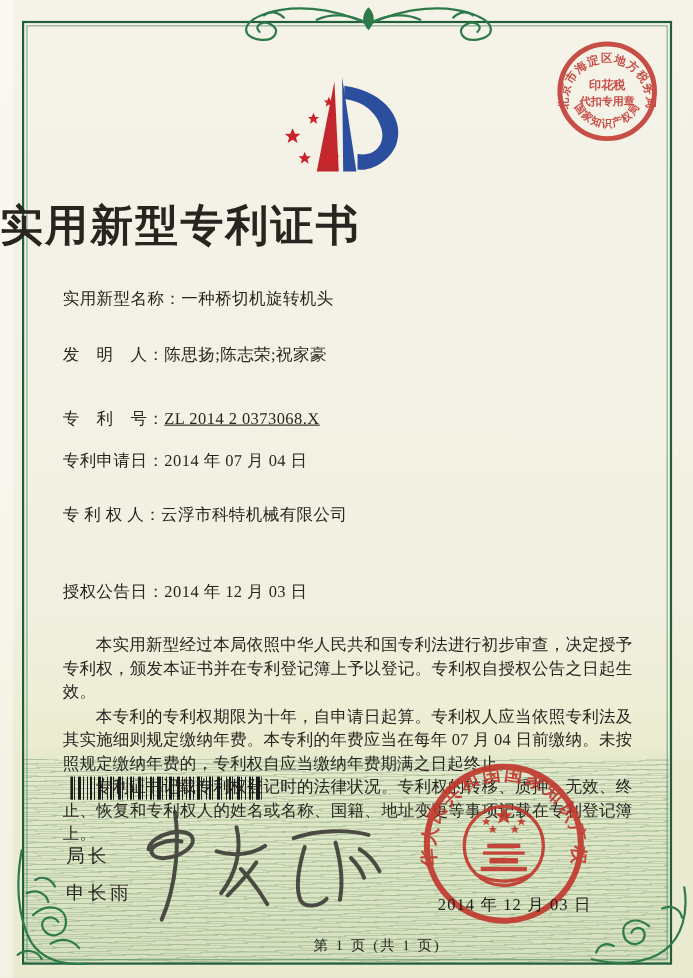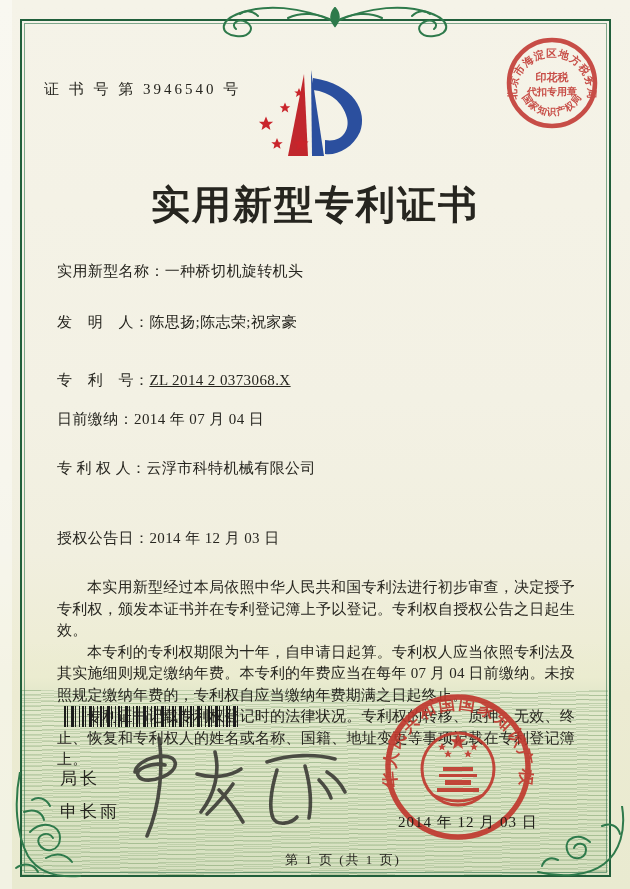--- a/index.html
+++ b/index.html
@@ -15,21 +15,21 @@
   .green-zone{position:absolute;left:22px;top:690px;width:586px;height:186px;
     background:
       repeating-linear-gradient(178.5deg, rgba(108,148,92,.30) 0 1px, rgba(0,0,0,0) 1px 4px),
       repeating-linear-gradient(181.5deg, rgba(108,148,92,.22) 0 1px, rgba(0,0,0,0) 1px 5px),
       linear-gradient(180deg,#e3e9cd 0%,#dbe4c4 60%,#d6e0c0 100%);}
   .border-rect{position:absolute;left:20px;top:19px;width:591px;height:858px;
     border:2px solid #215f3b;box-sizing:border-box;z-index:2;}
   .border-inner{position:absolute;inset:2px;border:1px solid rgba(62,126,89,.65);}
   .abs{position:absolute;z-index:3;}
   .cert-no{left:44px;top:80px;font-size:15px;letter-spacing:3px;}
-  .title{left:0;top:178px;width:100%;text-align:center;font-size:39px;font-weight:700;letter-spacing:2px;}
+  .title{left:0;top:178px;width:100%;font-size:39px;font-weight:700;letter-spacing:2px;}
   .row{left:57px;font-size:15px;letter-spacing:.4px;white-space:nowrap;}
   .row .lbl{display:inline-block;}
   .paras{left:57px;top:537px;width:518px;font-size:15px;line-height:21.5px;
     text-align:justify;letter-spacing:.2px;margin-top:40px;}
   .paras p{margin:0;text-indent:2em;}
   .barcode{left:64px;top:706px;width:174px;height:21px;z-index:3;
     background:repeating-linear-gradient(90deg,
       #1c1c1c 0 2px,transparent 2px 3px,
       #1c1c1c 3px 4px,transparent 4px 7px,
       #1c1c1c 7px 10px,transparent 10px 11px,
@@ -59,21 +59,20 @@
   <svg class="svg-abs" style="left:0;top:0;" width="630" height="46" viewBox="0 0 630 46">
     <g stroke="#2e7a4b" fill="none" stroke-width="2" stroke-linecap="round">
       <path d="M335,22 C300,6 265,4 240,13 C218,21 220,34 236,36 C250,38 256,27 246,22 C238,18 230,24 236,29"></path>
       <path d="M335,22 C370,6 405,4 430,13 C452,21 450,34 434,36 C420,38 414,27 424,22 C432,18 440,24 434,29"></path>
       <path d="M335,22 C318,12 300,12 288,18 M335,22 C352,12 370,12 382,18"></path>
       <path d="M335,8 C330,14 330,20 335,26 C340,20 340,14 335,8" fill="#2e7a4b"></path>
       <path d="M258,16 C252,10 244,10 240,14 M412,16 C418,10 426,10 430,14"></path>
     </g>
   </svg>
 
-  <div class="abs cert-no">证 书 号 第 3946540 号</div>
 
   <svg class="svg-abs seal" style="left:504px;top:35px;" width="96" height="96" viewBox="0 0 96 96">
     <defs>
       <path id="arcTR-top" d="M 13,66 A 36,36 0 1 1 83,66"></path>
       <path id="arcTR-bot" d="M 18,61 A 33,33 0 0 0 78,61"></path>
     </defs>
     <g opacity="0.92">
       <circle cx="48" cy="48" r="43" fill="none" stroke="#c4403a" stroke-width="4.5"></circle>
       <text font-size="10.5" fill="#c4403a" letter-spacing="1">
         <textPath href="#arcTR-top" startOffset="50%" text-anchor="middle">北京市海淀区地方税务局</textPath>
@@ -107,21 +106,21 @@
   <div class="abs row" style="top:262px;">
     <span class="lbl">实用新型名称：</span><span>一种桥切机旋转机头</span>
   </div>
   <div class="abs row" style="top:313px;">
     <span class="lbl">发　明　人：</span><span>陈思扬;陈志荣;祝家豪</span>
   </div>
   <div class="abs row" style="top:371px;text-decoration:underline;">
     <span class="lbl">专　利　号：</span><span>ZL 2014 2 0373068.X</span>
   </div>
   <div class="abs row" style="top:410px;">
-    <span class="lbl">日前缴纳：</span><span>2014 年 07 月 04 日</span>
+    <span class="lbl">专利申请日：</span><span>2014 年 07 月 04 日</span>
   </div>
   <div class="abs row" style="top:459px;">
     <span class="lbl">专 利 权 人：</span><span>云浮市科特机械有限公司</span>
   </div>
   <div class="abs row" style="top:509px;margin-top:20px;">
     <span class="lbl">授权公告日：</span><span>2014 年 12 月 03 日</span>
   </div>
 
   <div class="abs paras">
     <p>本实用新型经过本局依照中华人民共和国专利法进行初步审查，决定授予专利权，颁发本证书并在专利登记簿上予以登记。专利权自授权公告之日起生效。</p>

